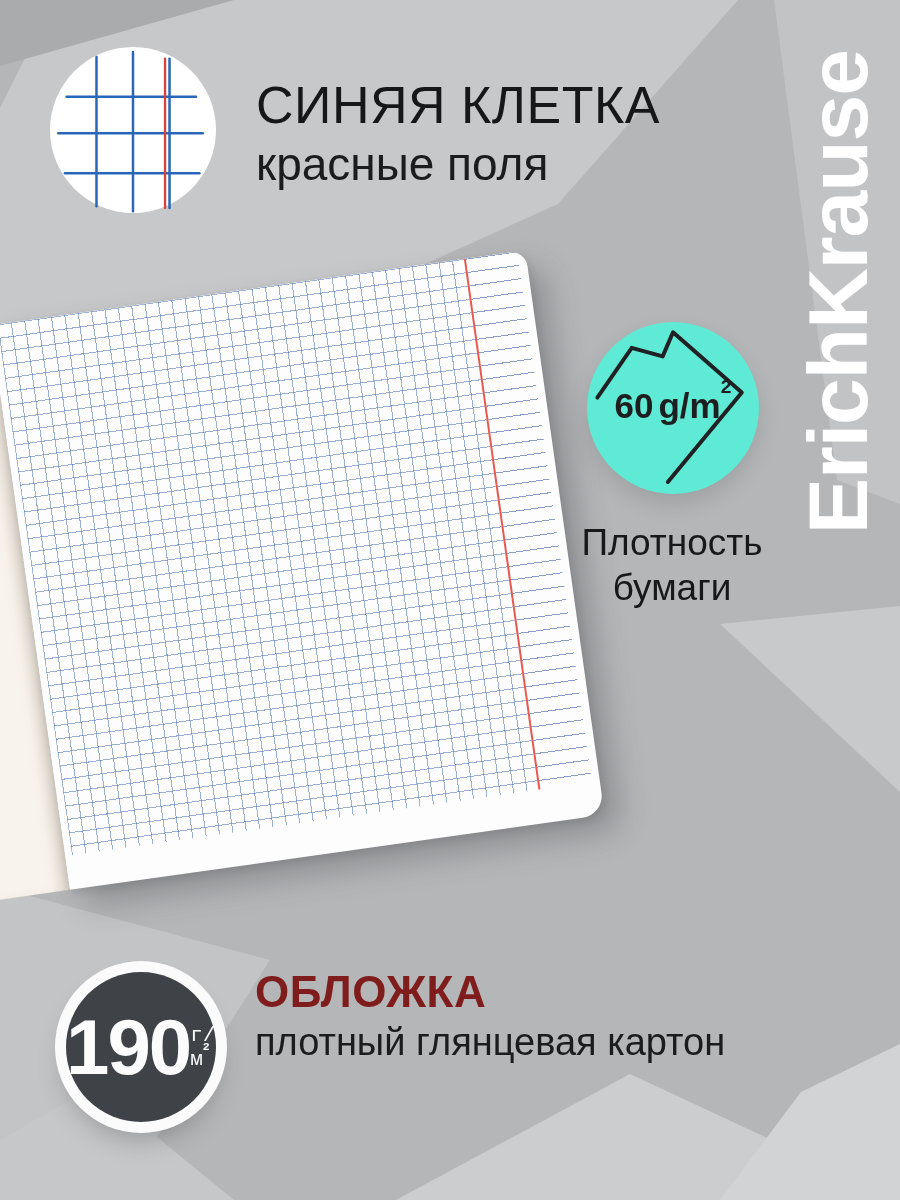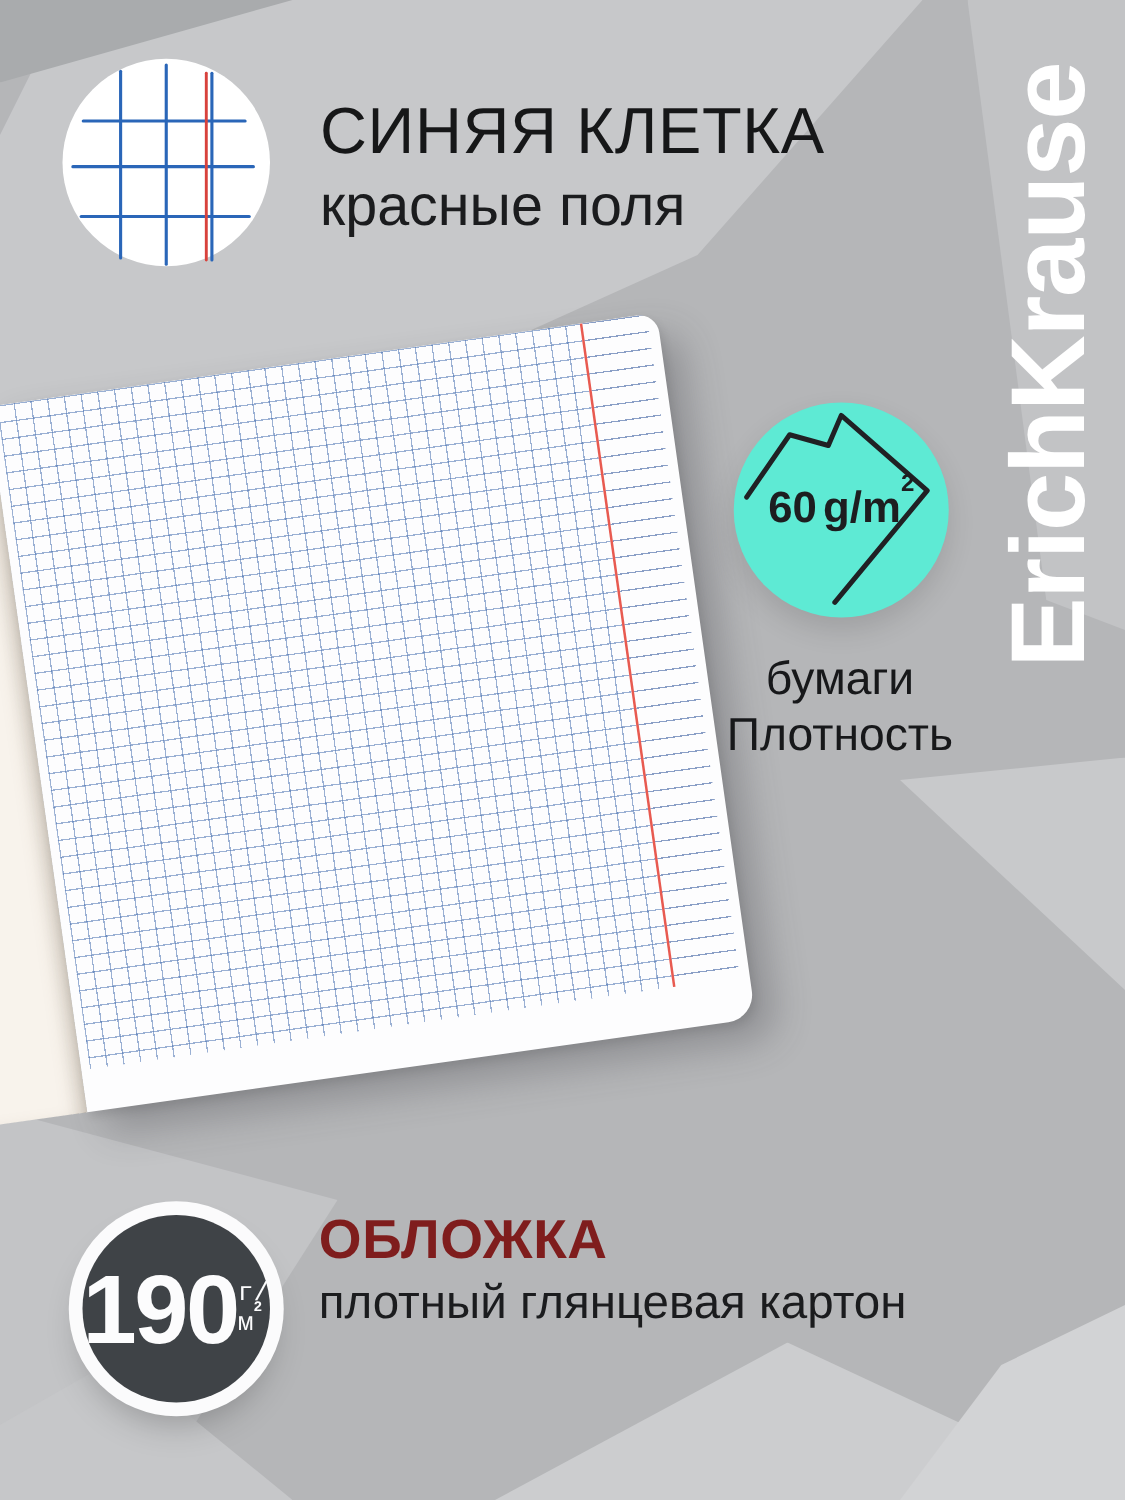--- a/index.html
+++ b/index.html
@@ -141,22 +141,22 @@
 
   <div class="density-badge">
     <svg viewBox="0 0 100 100">
       <polyline points="6,44 26,15 44,20 50,6 90,41 47,93" fill="none" stroke="#202124" stroke-width="2.3" stroke-linecap="round" stroke-linejoin="round"></polyline>
     </svg>
     <div class="density-value">
       <span>60</span><span class="unit">g/m</span><sup class="s2">2</sup>
     </div>
   </div>
   <div class="density-label">
+    <div>Плотность</div>
     <div>бумаги</div>
-    <div>Плотность</div>
   </div>
 
   <div class="cover-badge">
     <div class="val">190</div>
     <div class="unit">
       <span>г/м</span><sup class="s2">2</sup>
     </div>
   </div>
   <div class="cover-text">
     <div class="cover-title">ОБЛОЖКА</div>

